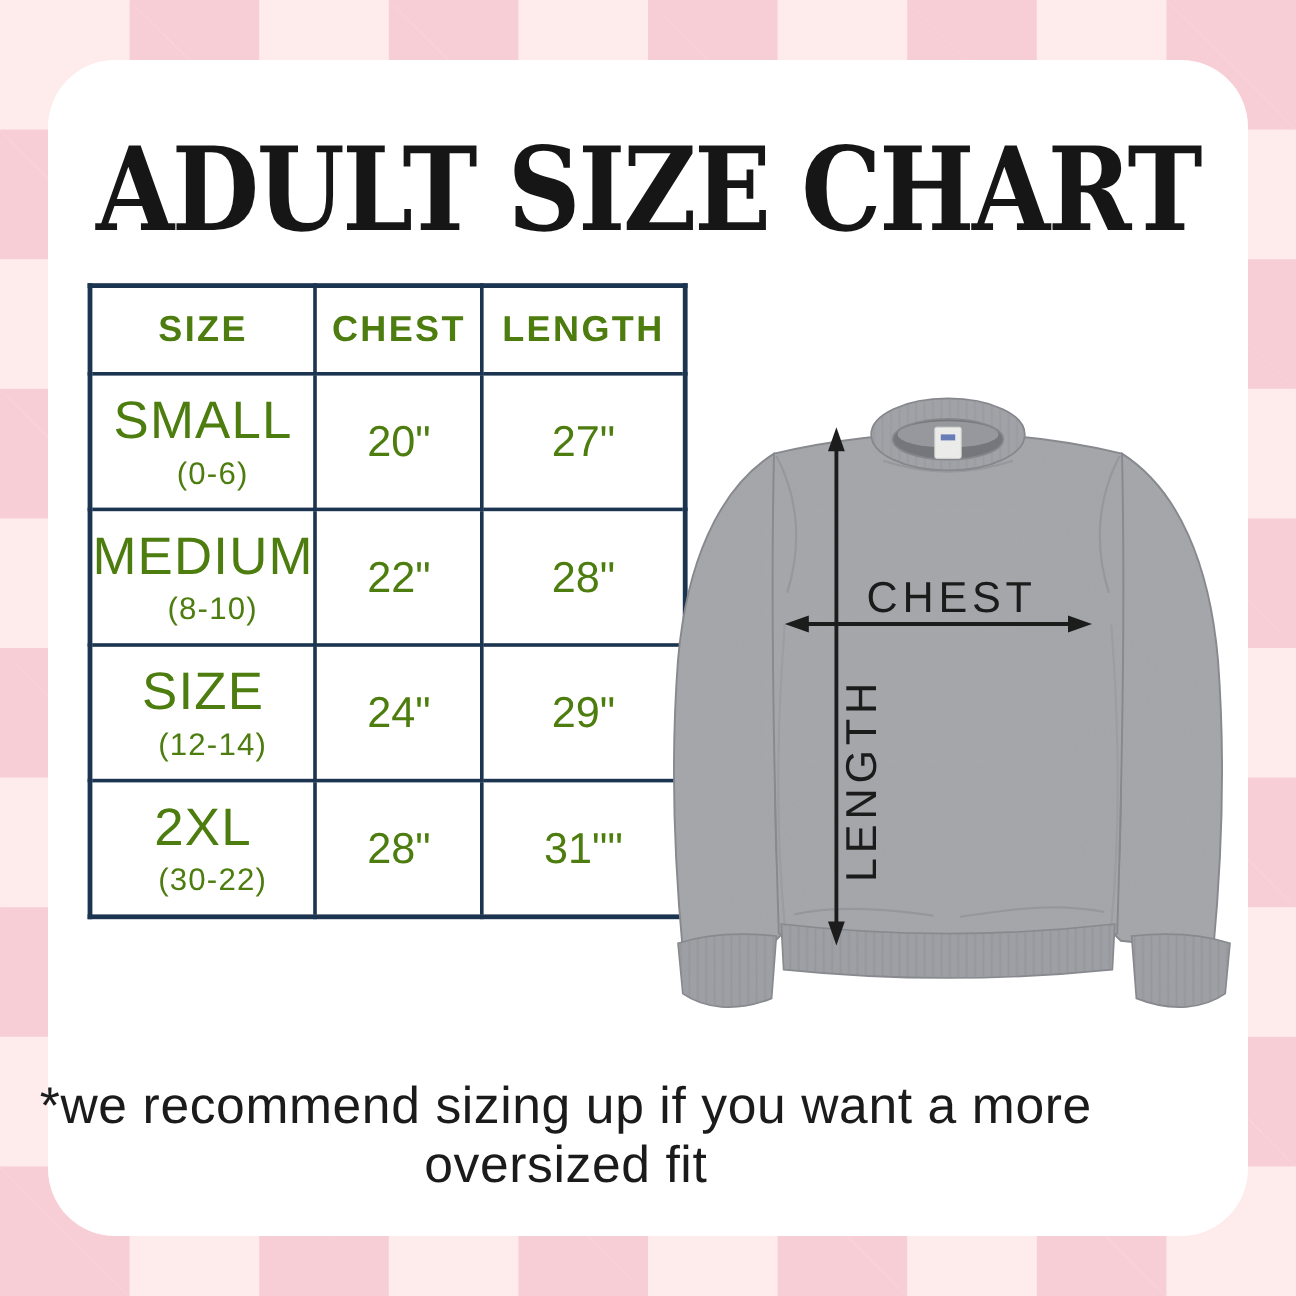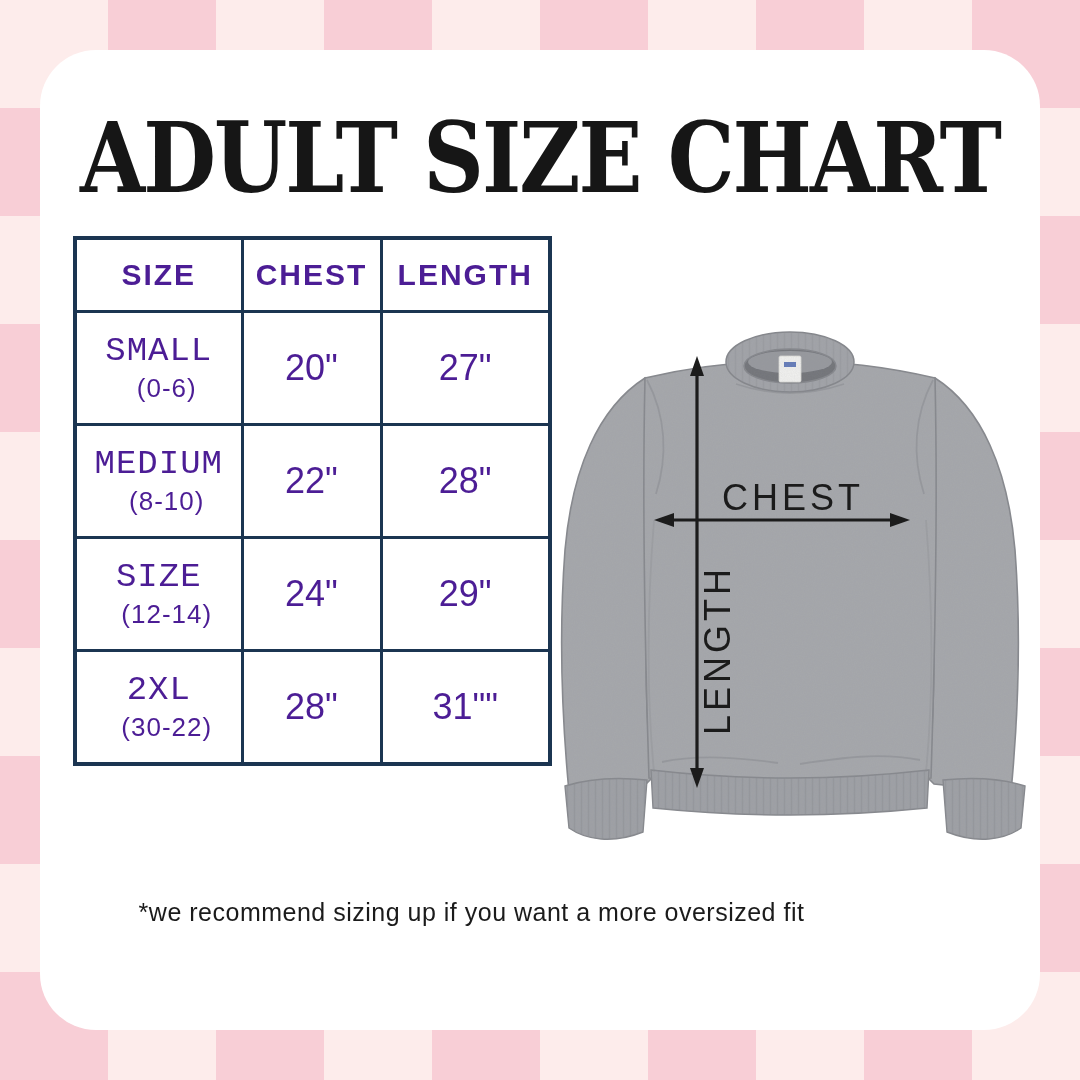--- a/index.html
+++ b/index.html
@@ -20,34 +20,34 @@
   .title{
     position:absolute;left:0;top:110px;width:1080px;margin:0;
     text-align:center;color:#161616;
     font-family:"DejaVu Serif","Liberation Serif",serif;
     font-weight:700;font-size:84px;letter-spacing:-2px;line-height:1;
     transform:scaleY(1.15);transform-origin:50% 0;
   }
   .size-table{
     position:absolute;left:73px;top:236px;
     border-collapse:collapse;table-layout:fixed;
-    border:4px solid #1b3551;background:#ffffff;color:#4c1d95;
+    border:4px solid #1b3551;background:#ffffff;color:#4d7c0f;
   }
   .size-table th,.size-table td{
     border:3.5px solid #1b3551;text-align:center;vertical-align:middle;padding:0;
   }
   .size-table th{height:70px;font-size:30px;font-weight:700;letter-spacing:2px;}
   .size-table td{height:110px;font-size:36px;font-weight:400;}
   .col-size{width:167px;} .col-chest{width:139px;} .col-length{width:169px;}
-  .size-name{font-size:34px;letter-spacing:1px;line-height:1.15;font-family:Liberation Mono, monospace;}
+  .size-name{font-size:44px;letter-spacing:1px;line-height:1.15;}
   .size-range{font-size:26px;letter-spacing:1px;line-height:1.15;margin-top:3px;padding-left:16px;}
   .figure{position:absolute;left:550px;top:320px;width:490px;height:566px;}
   .footnote{
     position:absolute;left:0;top:898px;width:943px;margin:0;
-    text-align:center;color:#1b1b1b;font-size:25px;font-weight:400;letter-spacing:0.5px;
+    text-align:center;color:#1b1b1b;font-size:43px;font-weight:400;letter-spacing:0.5px;
   }
   .brand{
     position:absolute;left:0;top:966px;width:1080px;margin:0;
     text-align:center;color:#1b1b1b;font-size:46px;font-weight:400;
     letter-spacing:13px;text-indent:13px;
   }
 </style>
 </head>
 <body>
 

